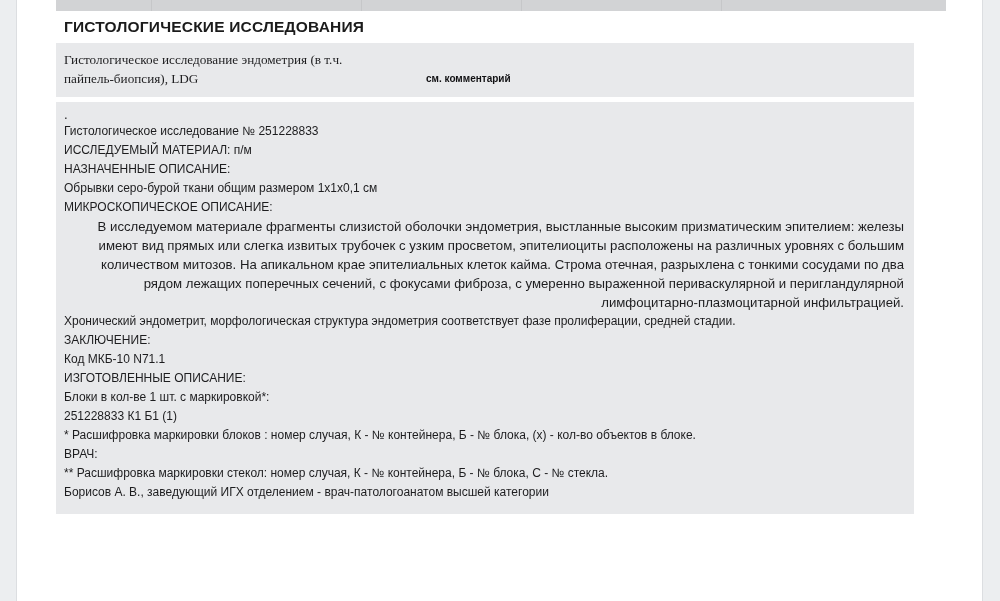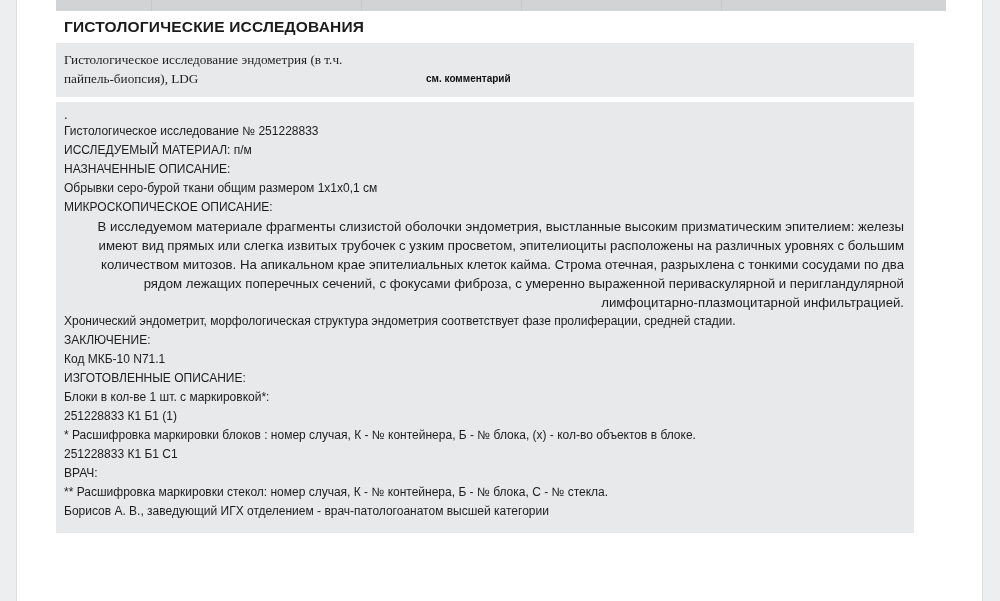--- a/index.html
+++ b/index.html
@@ -200,20 +200,19 @@
 
       <div class="report-para">В исследуемом материале фрагменты слизистой оболочки эндометрия, выстланные высоким призматическим эпителием: железы имеют вид прямых или слегка извитых трубочек с узким просветом, эпителиоциты расположены на различных уровнях с большим количеством митозов. На апикальном крае эпителиальных клеток кайма. Строма отечная, разрыхлена с тонкими сосудами по два рядом лежащих поперечных сечений, с фокусами фиброза, с умеренно выраженной периваскулярной и перигландулярной лимфоцитарно-плазмоцитарной инфильтрацией.</div>
 
       <div class="report-line">Хронический эндометрит, морфологическая структура эндометрия соответствует фазе пролиферации, средней стадии.</div>
       <div class="report-line">ЗАКЛЮЧЕНИЕ:</div>
       <div class="report-line">Код МКБ-10 N71.1</div>
       <div class="report-line">ИЗГОТОВЛЕННЫЕ ОПИСАНИЕ:</div>
       <div class="report-line">Блоки в кол-ве 1 шт. с маркировкой*:</div>
       <div class="report-line">251228833 К1 Б1 (1)</div>
       <div class="report-line">* Расшифровка маркировки блоков : номер случая, К - № контейнера, Б - № блока, (х) - кол-во объектов в блоке.</div>
-      <div class="report-line">251228833 К1 Б1 С1</div>
       <div class="report-line">ВРАЧ:</div>
       <div class="report-line">** Расшифровка маркировки стекол: номер случая, К - № контейнера, Б - № блока, С - № стекла.</div>
       <div class="report-line">Борисов А. В., заведующий ИГХ отделением - врач-патологоанатом высшей категории</div>
 
     </div>
   </div>
 </div>
 
 </body></html>

